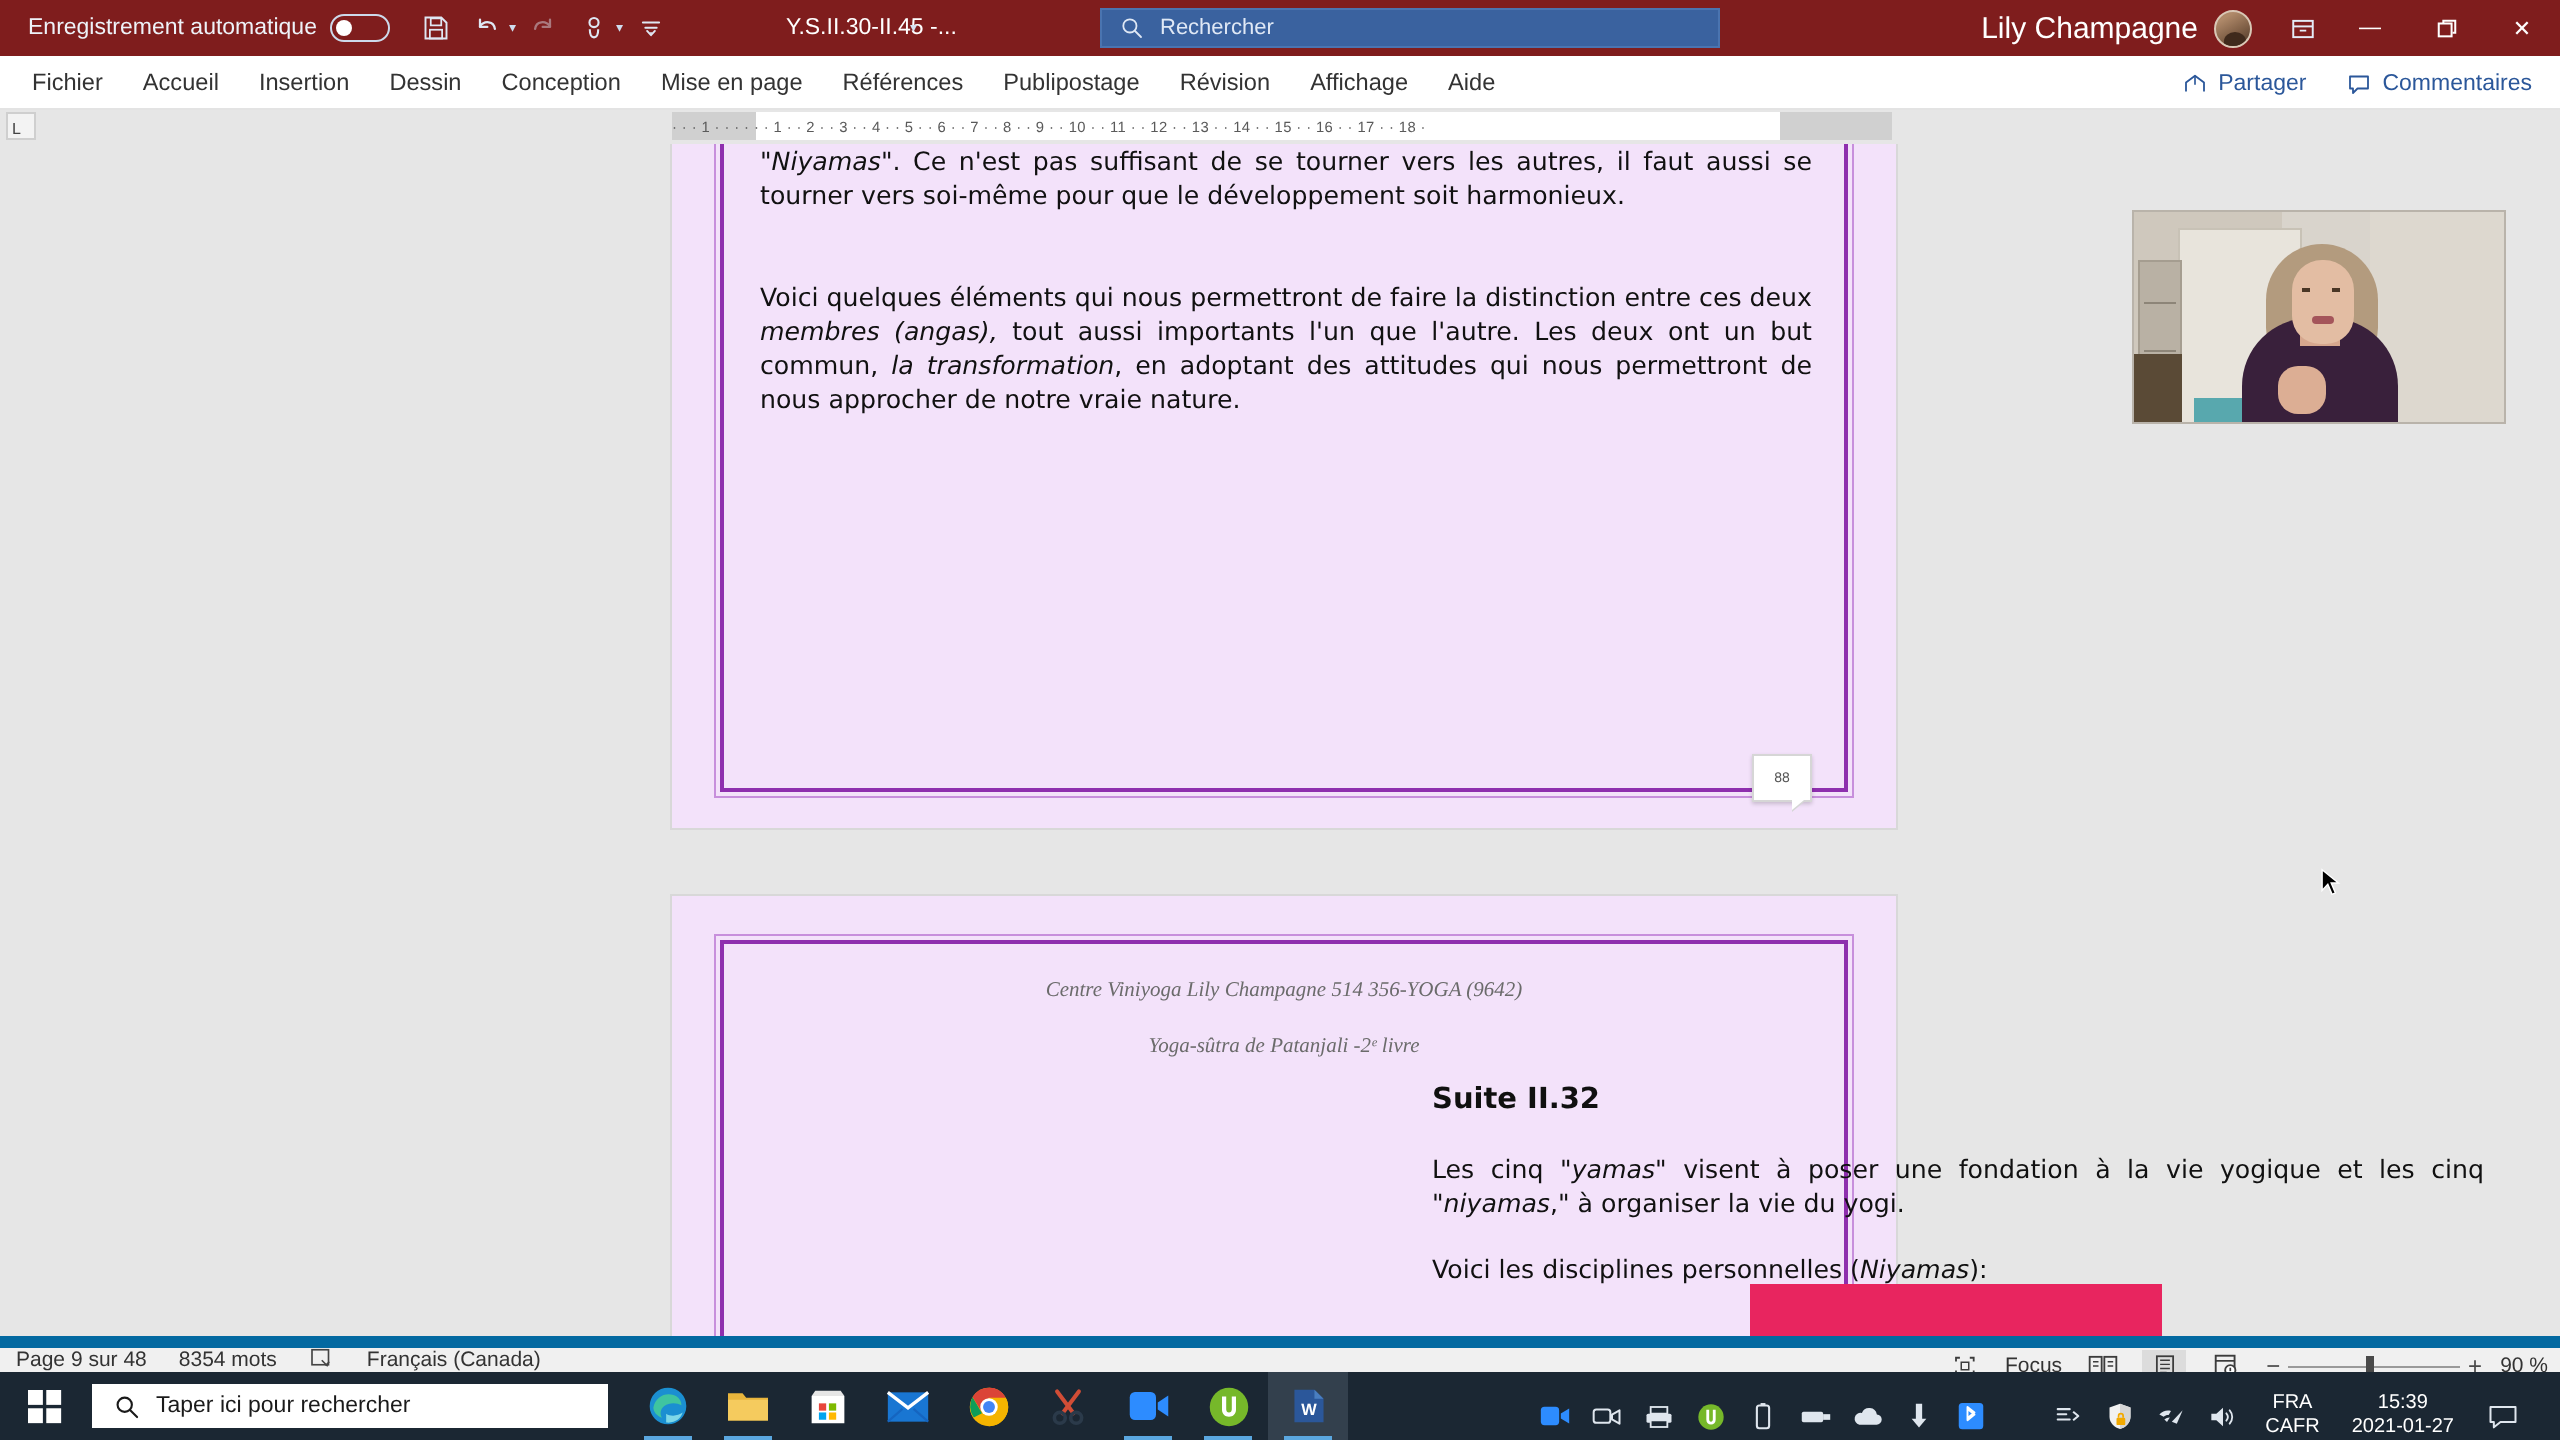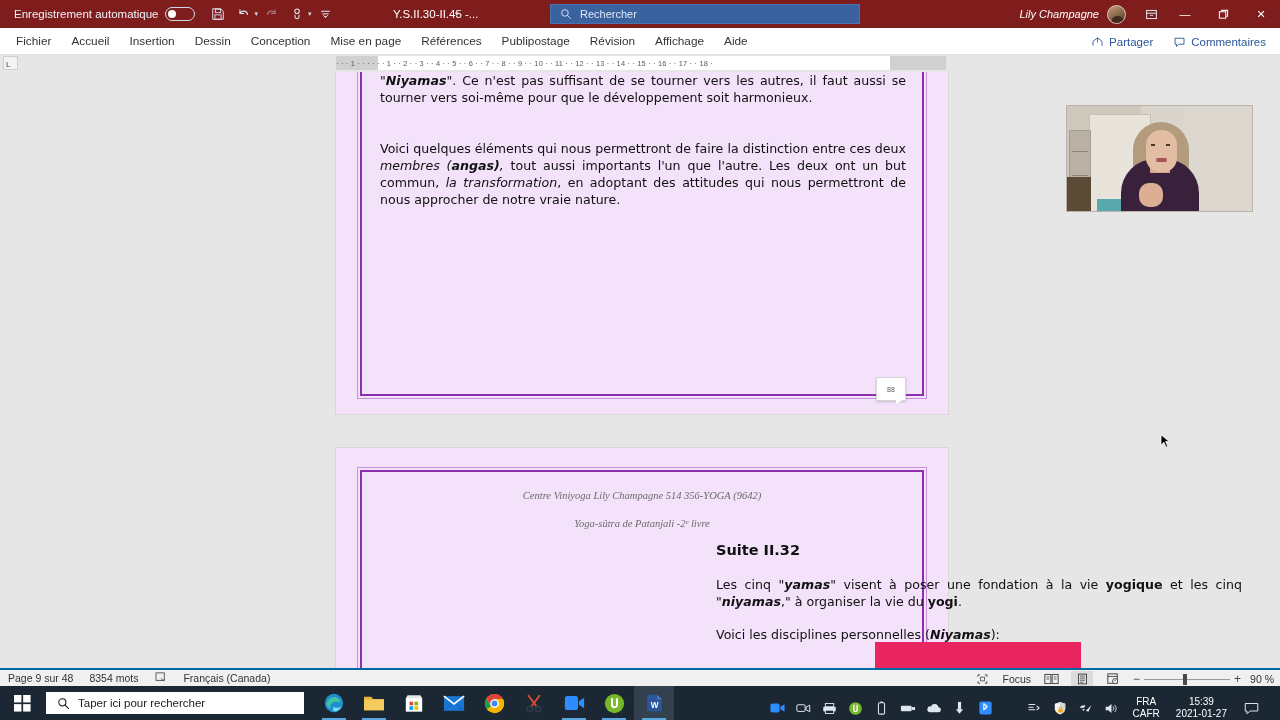--- a/index.html
+++ b/index.html
@@ -54,21 +54,21 @@
     width: 310px; height: 20px;
     background: #3a629f; border: 1px solid #4a74b0;
     display: flex; align-items: center; gap: 8px;
     padding-left: 9px;
     font-size: 11px; color: #dfe8f5;
   }
   .tb-right {
     position: absolute; right: 0; top: 0; height: 28px;
     display: flex; align-items: center;
   }
-  .tb-user { font-size: 11px; color: #ffffff; margin-right: 8px; white-space: nowrap; font-style: italic; }
+  .tb-user { font-size: 15px; color: #ffffff; margin-right: 8px; white-space: nowrap; }
   .avatar {
     width: 19px; height: 19px; border-radius: 50%;
     background: linear-gradient(150deg,#b08a6a 20%, #7f5f46 60%, #4c3626);
     border: 1px solid #d9c7b5; margin-right: 10px;
     overflow: hidden; position: relative;
   }
   .avatar::after {
     content:''; position:absolute; left:4px; top:10px;
     width: 11px; height: 9px; border-radius: 50% 50% 0 0;
     background: #3f2a1c;
@@ -166,21 +166,21 @@
 
   .doctext {
     position: absolute;
     font-family: "DejaVu Sans", sans-serif;
     font-size: 12.6px;
     color: #111111;
     line-height: 17px;
     text-align: justify;
   }
   .doctext i { font-style: italic; }
-  .doctext b { font-weight: bold; }
+  .doctext b { font-weight: normal; }
 
   .p1-para1 { left: 380px; top: 0px; width: 526px; }
   .p1-para2 { left: 380px; top: 68px; width: 526px; }
   .p1-para3 { left: 380px; top: 147px; width: 526px; }
 
   .commentbox {
     position: absolute; left: 876px; top: 305px;
     width: 30px; height: 24px;
     background: #ffffff; border: 1px solid #d6d6d6;
     box-shadow: 0 1px 2px rgba(0,0,0,.18);
@@ -270,21 +270,21 @@
   .cursor {
     position: absolute; left: 1160px; top: 434px;
     width: 11px; height: 16px;
   }
 
   
   .statusbar {
     position: absolute; top: 668px; left: 0;
     width: 1280px; height: 18px;
     background: #f0f0f0;
-    border-top: 2px solid #0369a1;
+    border-top: 6px solid #0369a1;
     display: flex; align-items: center;
     font-size: 10.5px; color: #333333;
   }
   .sb-left { display: flex; align-items: center; gap: 16px; margin-left: 8px; }
   .sb-right {
     position: absolute; right: 6px; top: 0; height: 18px;
     display: flex; align-items: center; gap: 9px;
   }
   .view-btn {
     width: 22px; height: 16px; display:flex; align-items:center; justify-content:center;

